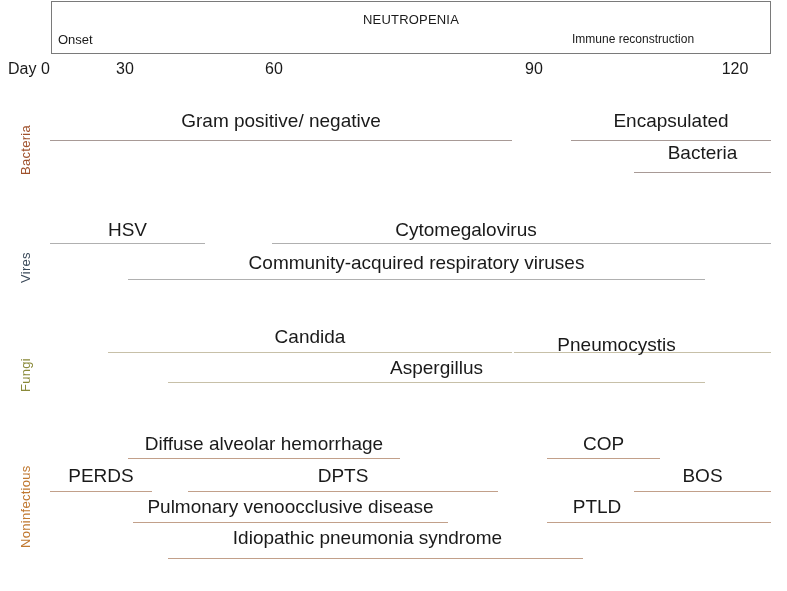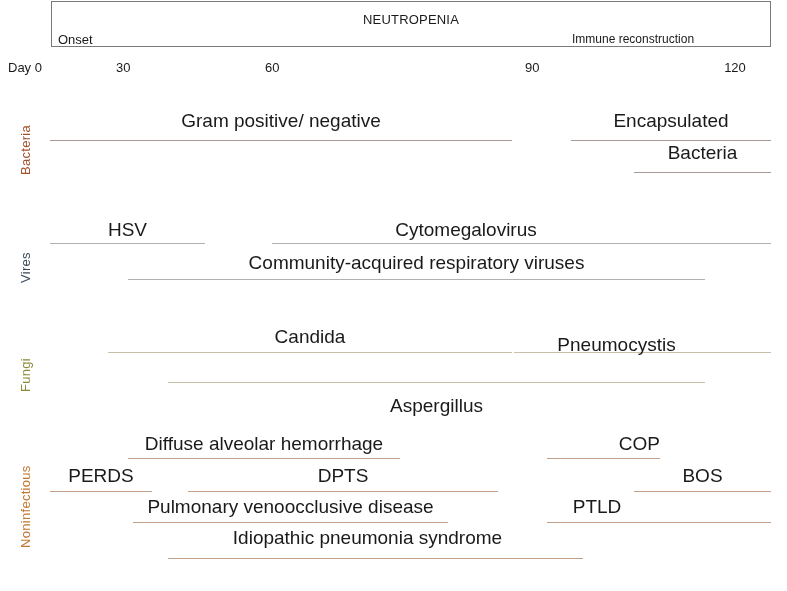--- a/index.html
+++ b/index.html
@@ -18,21 +18,21 @@
     background: #ffffff;
     overflow: hidden;
   }
 
   
   .phase-box {
     position: absolute;
     left: 51px;
     top: 1px;
     width: 720px;
-    height: 46px;
+    height: 53px;
     border: 1px solid #7a7a7a;
     box-sizing: border-box;
     background: #ffffff;
   }
   .phase-title {
     position: absolute;
     top: 10px;
     left: 0;
     width: 100%;
     text-align: center;
@@ -49,21 +49,21 @@
   .phase-recon {
     position: absolute;
     left: 520px;
     top: 30px;
     font-size: 12px;
   }
 
   
   .axis-tick {
     position: absolute;
-    font-size: 13px;
+    font-size: 16px;
     color: #1a1a1a;
     white-space: nowrap;
   }
 
   
   .cat-label {
     position: absolute;
     left: 0px;
     transform-origin: left top;
     transform: rotate(-90deg);
@@ -123,25 +123,25 @@
       <div class="bar-label" style="left: 50px; top: 219px; width: 155px;">HSV</div>
       <div class="bar" style="left: 272px; top: 243px; width: 499px; border-top-color: rgb(176, 176, 176);"></div>
       <div class="bar-label" style="left: 272px; top: 219px; width: 388px;">Cytomegalovirus</div>
       <div class="bar" style="left: 128px; top: 279px; width: 577px; border-top-color: rgb(176, 176, 176);"></div>
       <div class="bar-label" style="left: 128px; top: 252px; width: 577px;">Community-acquired respiratory viruses</div>
       <div class="bar" style="left: 108px; top: 352px; width: 404px; border-top-color: rgb(199, 192, 168);"></div>
       <div class="bar-label" style="left: 108px; top: 326px; width: 404px;">Candida</div>
       <div class="bar" style="left: 514px; top: 352px; width: 257px; border-top-color: rgb(199, 192, 168);"></div>
       <div class="bar-label" style="left: 488px; top: 326px; width: 257px; margin-top: 8px;">Pneumocystis</div>
       <div class="bar" style="left: 168px; top: 382px; width: 537px; border-top-color: rgb(199, 192, 168);"></div>
-      <div class="bar-label" style="left: 168px; top: 357px; width: 537px; margin-top: 38px;">Aspergillus</div>
+      <div class="bar-label" style="left: 168px; top: 357px; width: 537px;">Aspergillus</div>
       <div class="bar" style="left: 128px; top: 458px; width: 272px; border-top-color: rgb(194, 160, 138);"></div>
       <div class="bar-label" style="left: 128px; top: 433px; width: 272px;">Diffuse alveolar hemorrhage</div>
       <div class="bar" style="left: 547px; top: 458px; width: 113px; border-top-color: rgb(194, 160, 138);"></div>
-      <div class="bar-label" style="left: 547px; top: 433px; width: 113px; text-align: right;">COP</div>
+      <div class="bar-label" style="left: 547px; top: 433px; width: 113px;">COP</div>
       <div class="bar" style="left: 50px; top: 491px; width: 102px; border-top-color: rgb(194, 160, 138);"></div>
       <div class="bar-label" style="left: 50px; top: 465px; width: 102px;">PERDS</div>
       <div class="bar" style="left: 188px; top: 491px; width: 310px; border-top-color: rgb(194, 160, 138);"></div>
       <div class="bar-label" style="left: 188px; top: 465px; width: 310px;">DPTS</div>
       <div class="bar" style="left: 634px; top: 491px; width: 137px; border-top-color: rgb(194, 160, 138);"></div>
       <div class="bar-label" style="left: 634px; top: 465px; width: 137px;">BOS</div>
       <div class="bar" style="left: 133px; top: 522px; width: 315px; border-top-color: rgb(194, 160, 138);"></div>
       <div class="bar-label" style="left: 133px; top: 496px; width: 315px;">Pulmonary venoocclusive disease</div>
       <div class="bar" style="left: 547px; top: 522px; width: 224px; border-top-color: rgb(194, 160, 138);"></div>
       <div class="bar-label" style="left: 547px; top: 496px; width: 100px;">PTLD</div>

